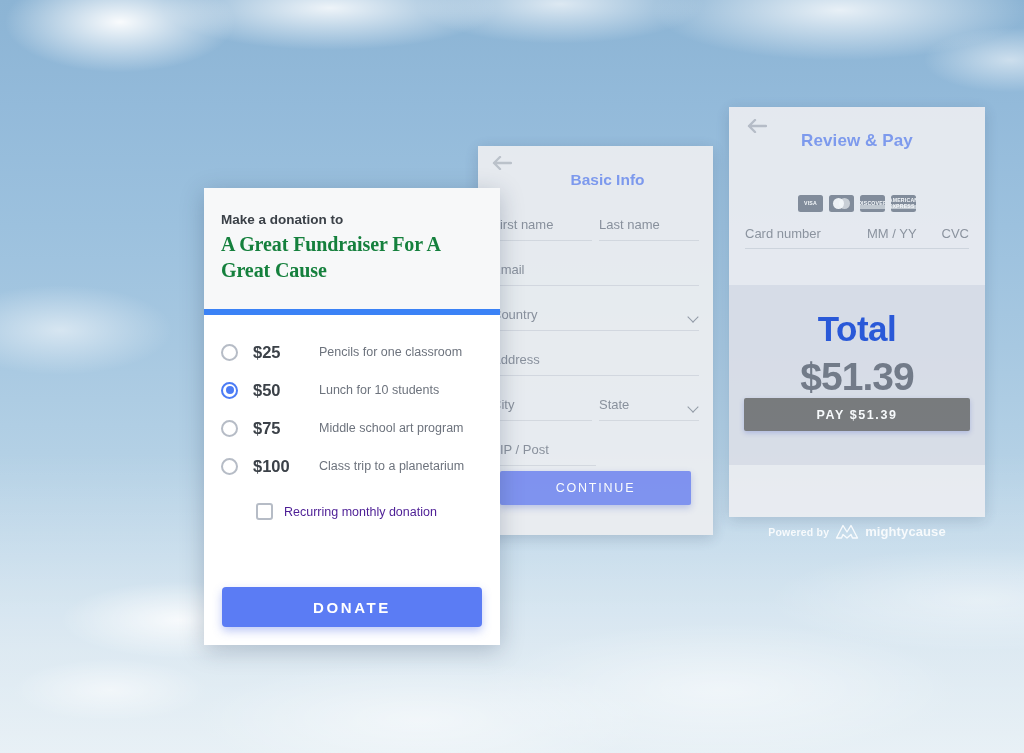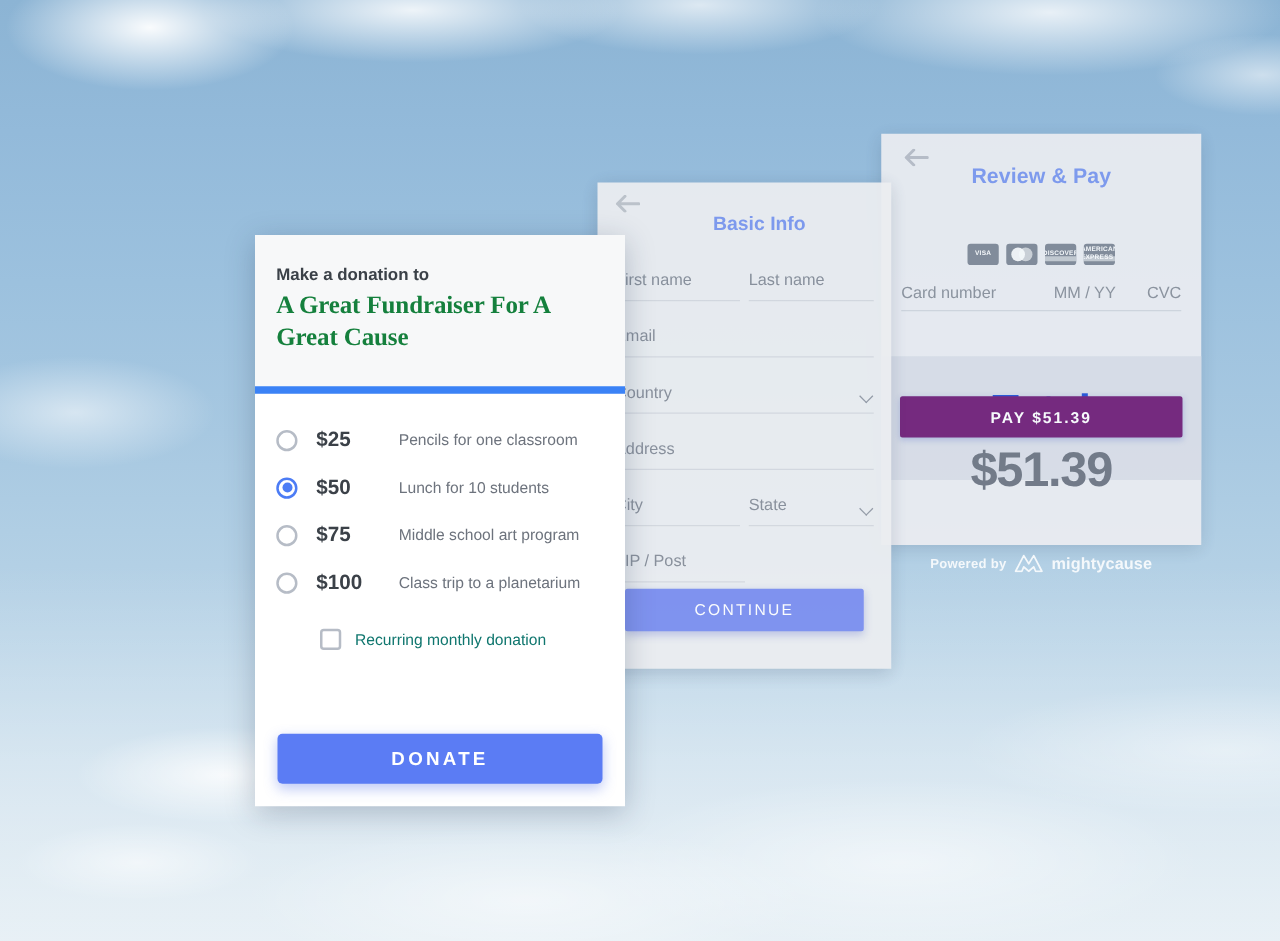--- a/index.html
+++ b/index.html
@@ -49,21 +49,21 @@
     position: absolute;
     left: 0; right: 0; bottom: 0; height: 300px;
     background: linear-gradient(180deg, rgba(255,255,255,0) 0%, rgba(255,255,255,.30) 55%, rgba(255,255,255,.42) 100%);
   }
 
   
   .card { position: absolute; }
 
   
   #review-card {
-    left: 705px; top: 107px; width: 256px; height: 329px;
+    left: 729px; top: 107px; width: 256px; height: 410px;
     background: #edeef2;
     box-shadow: 0 3px 14px rgba(40,60,90,.20);
     opacity: .90;
   }
   #review-card .back-arrow { position: absolute; left: 18px; top: 12px; }
   #review-card .ttl {
     text-align: center; margin-top: 24px;
     font-size: 17px; font-weight: bold; color: #7b97ef; letter-spacing: .1px;
   }
   .card-brands {
@@ -106,21 +106,21 @@
     position: absolute; left: 0; right: 0; top: 178px; bottom: 52px;
     background: #dcdfe8;
     display: flex; flex-direction: column; align-items: center;
     padding-top: 24px;
   }
   .total-word { font-size: 35px; font-weight: bold; color: #1d4ed8; letter-spacing: -.5px; }
   .total-amt  { font-size: 39px; font-weight: bold; color: #6d7380; margin-top: 6px; letter-spacing: -1px; }
 
   #pay-button {
     position: absolute; left: 15px; right: 15px; bottom: 86px;
-    height: 33px; background: #701a75;
+    height: 33px; background: #737373;
     color: #fff; font-size: 12.5px; font-weight: bold; letter-spacing: 1.6px;
     display: flex; align-items: center; justify-content: center;
     border: none; cursor: pointer; border-radius: 2px;
     box-shadow: 0 2px 5px rgba(70,90,200,.30);
   }
 
   .powered {
     position: absolute; left: 0; right: 0; bottom: -22px;
     display: flex; align-items: center; justify-content: center; gap: 6px;
     color: #ffffff; font-size: 10.5px; font-weight: bold; letter-spacing: .2px;
@@ -212,21 +212,21 @@
   }
   .other-input .dollar { font-size: 16px; color: #8e939c; font-weight: bold; margin-right: 6px; }
   .other-input .ph2 { font-size: 14.5px; color: #9aa0a8; flex: 1; }
   .other-input .cents { font-size: 14.5px; color: #6d737d; }
 
   .recurring { display: flex; align-items: center; gap: 11px; padding: 18px 17px 0 52px; }
   .chk {
     width: 17px; height: 17px; border-radius: 3px;
     border: 2px solid #b6bcc6; background: #fff; cursor: pointer; flex: 0 0 auto;
   }
-  .recurring .lbl2 { font-size: 12.5px; color: #0f766e; }
+  .recurring .lbl2 { font-size: 12.5px; color: #4c1d95; }
 
   #donate-button {
     position: absolute; left: 18px; right: 18px; bottom: 18px;
     height: 40px; background: #5b7cf4;
     color: #fff; font-size: 15px; font-weight: bold; letter-spacing: 2.6px;
     display: flex; align-items: center; justify-content: center;
     border: none; cursor: pointer; border-radius: 4px;
     box-shadow: 0 4px 10px rgba(70,100,230,.35);
   }
 

